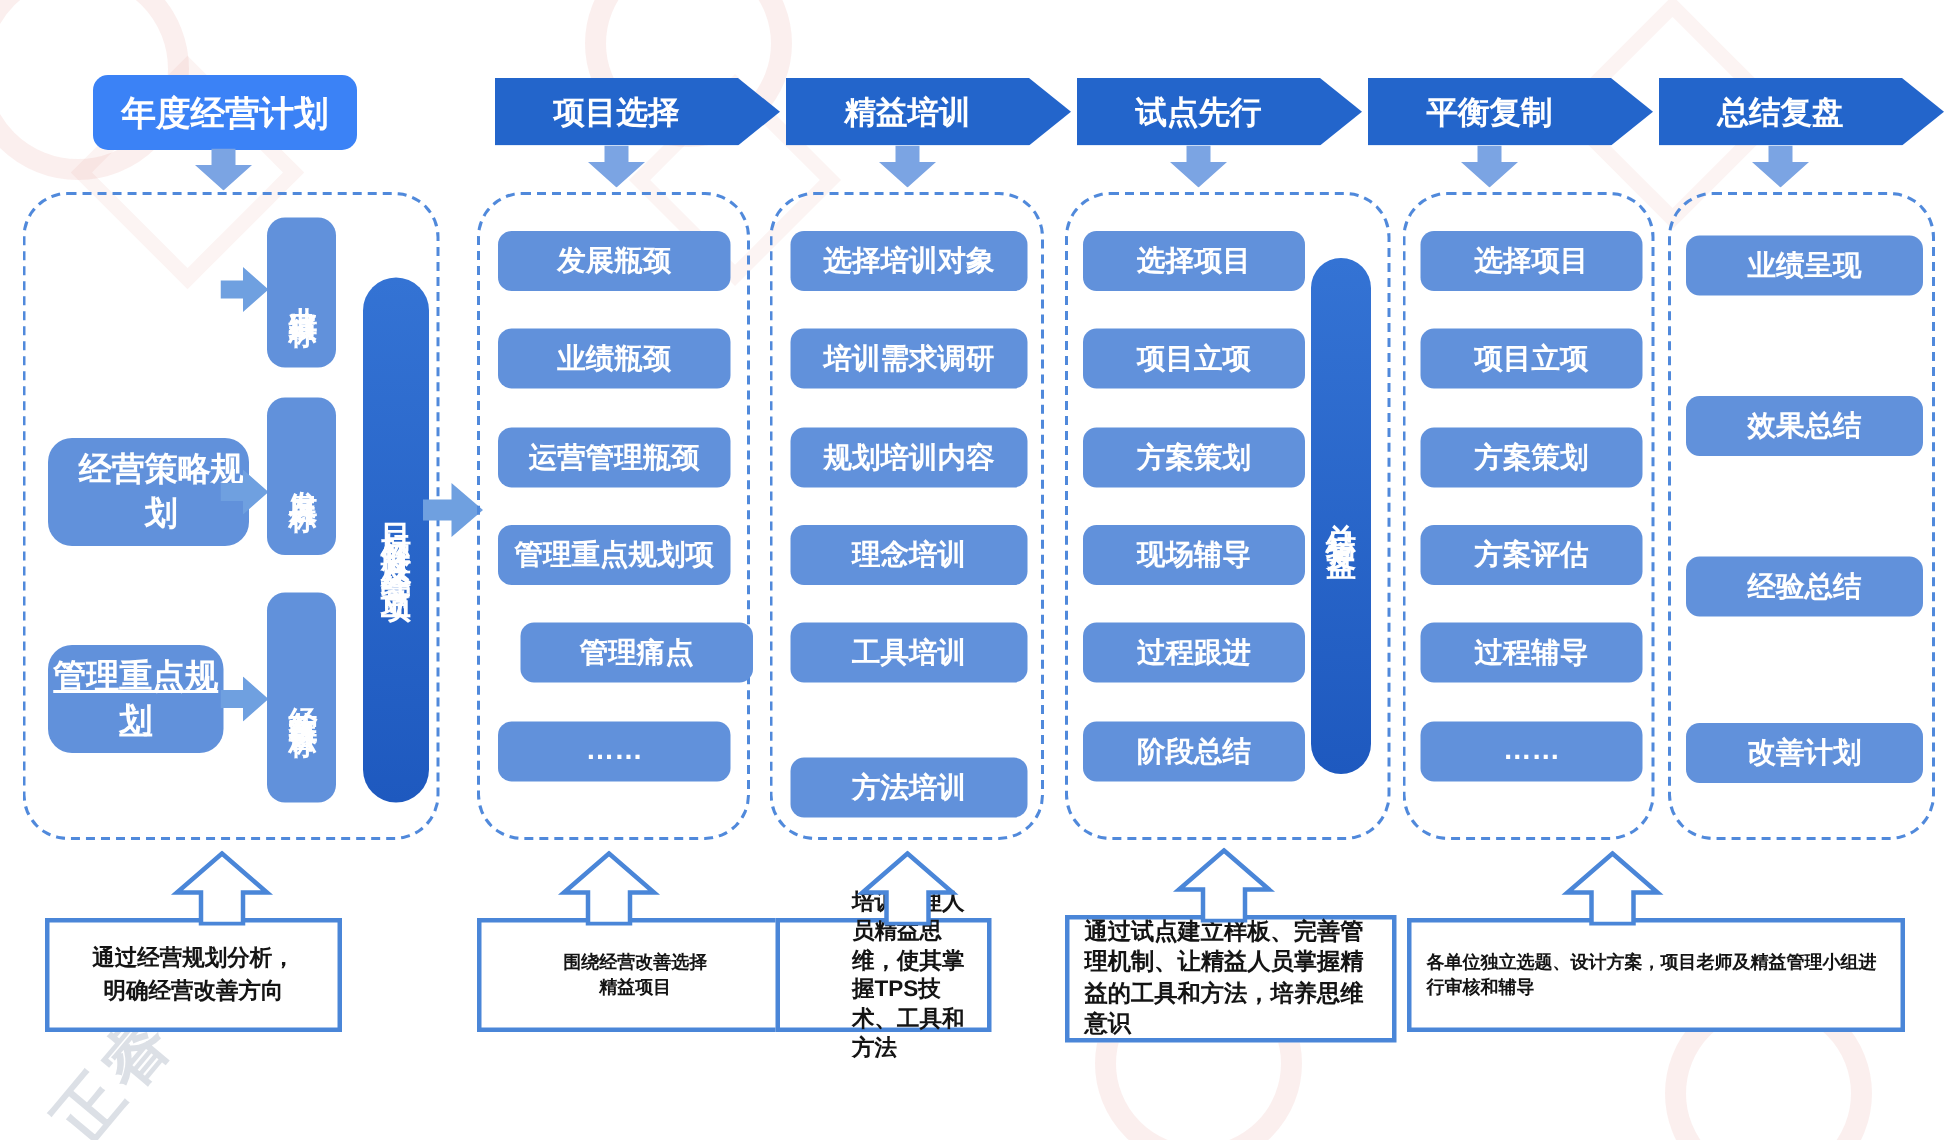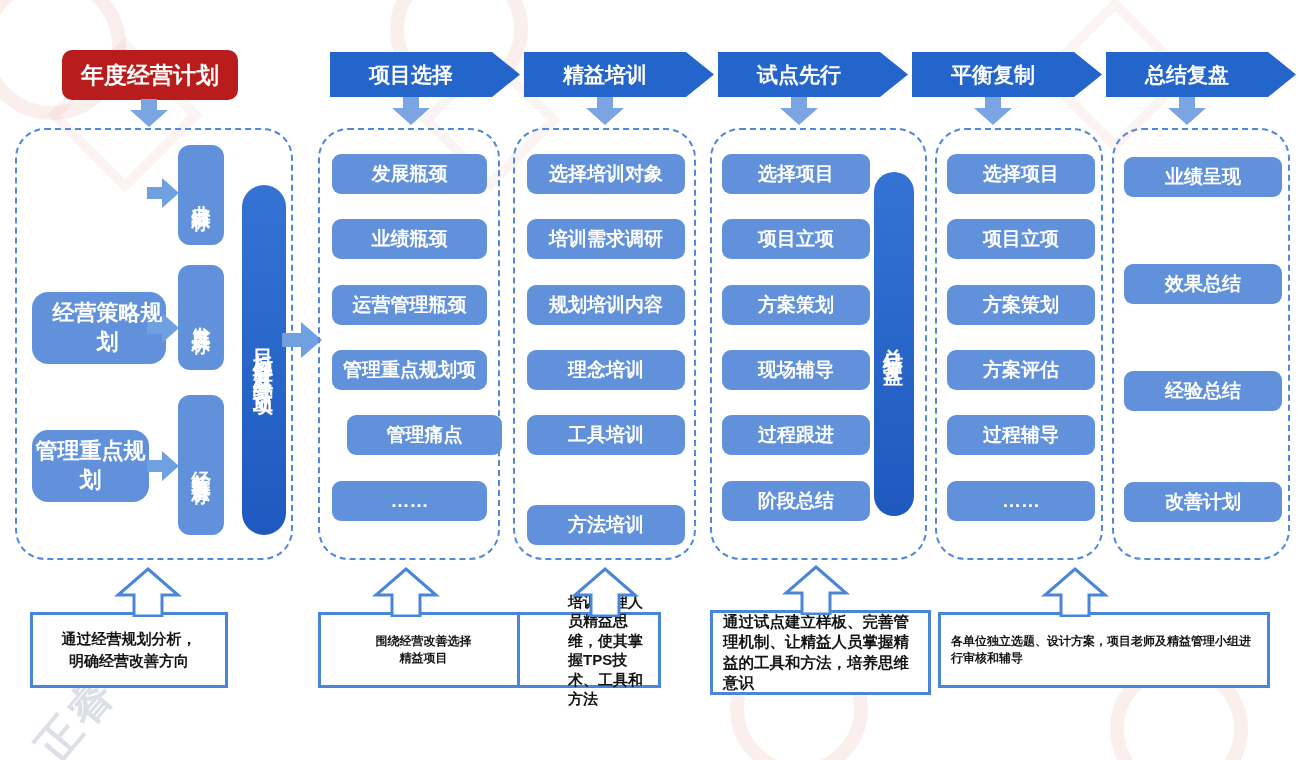--- a/index.html
+++ b/index.html
@@ -6,21 +6,21 @@
   body{font-family:"Liberation Sans","DejaVu Sans",sans-serif;}
   #stage{position:relative;width:1300px;height:760px;background:#ffffff;overflow:hidden;}
 
   
   .wm{position:absolute;pointer-events:none;}
   .wm-circle{border-radius:50%;border:14px solid rgba(216,96,86,0.10);}
   .wm-diamond{border:10px solid rgba(216,120,96,0.08);transform:rotate(45deg);}
   .wm-text{color:rgba(130,145,165,0.28);font-weight:bold;transform:rotate(-50deg);letter-spacing:4px;}
 
   
-  .title-box{position:absolute;left:62px;top:50px;width:176px;height:50px;background:#b91c1c;
+  .title-box{position:absolute;left:62px;top:50px;width:176px;height:50px;background:#3b82f6;
     border-radius:10px;color:#fff;font-size:23px;font-weight:bold;display:flex;align-items:center;justify-content:center;}
 
   
   .chev{position:absolute;top:52px;height:45px;width:190px;background:#2365CB;
     clip-path:polygon(0 0,calc(100% - 28px) 0,100% 50%,calc(100% - 28px) 100%,0 100%);
     color:#fff;font-size:21px;font-weight:bold;display:flex;align-items:center;justify-content:center;
     padding-right:28px;box-sizing:border-box;}
 
   
   .col{position:absolute;top:128px;height:432px;border:2.5px dashed #5089DB;border-radius:30px;box-sizing:border-box;}
@@ -94,21 +94,21 @@
         <polygon points="0,9 15,9 15,0 32,15 15,30 15,21 0,21" fill="#6FA0E0"></polygon>
       </svg>
     <div class="goal-box" style="top:15px;height:100px;">业绩目标</div>
 
     <div class="plan-box" style="top:162px;height:72px;padding-left:17px;">经营策略规划</div>
     <svg class="arrow-svg" style="left:130px;top:183px;" width="32" height="30" viewBox="0 0 32 30">
         <polygon points="0,9 15,9 15,0 32,15 15,30 15,21 0,21" fill="#6FA0E0"></polygon>
       </svg>
     <div class="goal-box" style="top:135px;height:105px;">发展目标</div>
 
-    <div class="plan-box" style="top:300px;height:72px;">管理重点规划</div>
+    <div class="plan-box" style="top:300px;height:72px;text-decoration:underline;">管理重点规划</div>
     <svg class="arrow-svg" style="left:130px;top:321px;" width="32" height="30" viewBox="0 0 32 30">
         <polygon points="0,9 15,9 15,0 32,15 15,30 15,21 0,21" fill="#6FA0E0"></polygon>
       </svg>
     <div class="goal-box" style="top:265px;height:140px;">经营改善目标</div>
 
     <div class="vbar" style="left:225px;top:55px;width:44px;height:350px;">目标解读及经营立项</div>
   </div>
 
   <svg class="arrow-svg" style="left:282px;top:322px;" width="40" height="36" viewBox="0 0 40 36">
       <polygon points="0,11 19,11 19,0 40,18 19,36 19,25 0,25" fill="#6FA0E0"></polygon>

